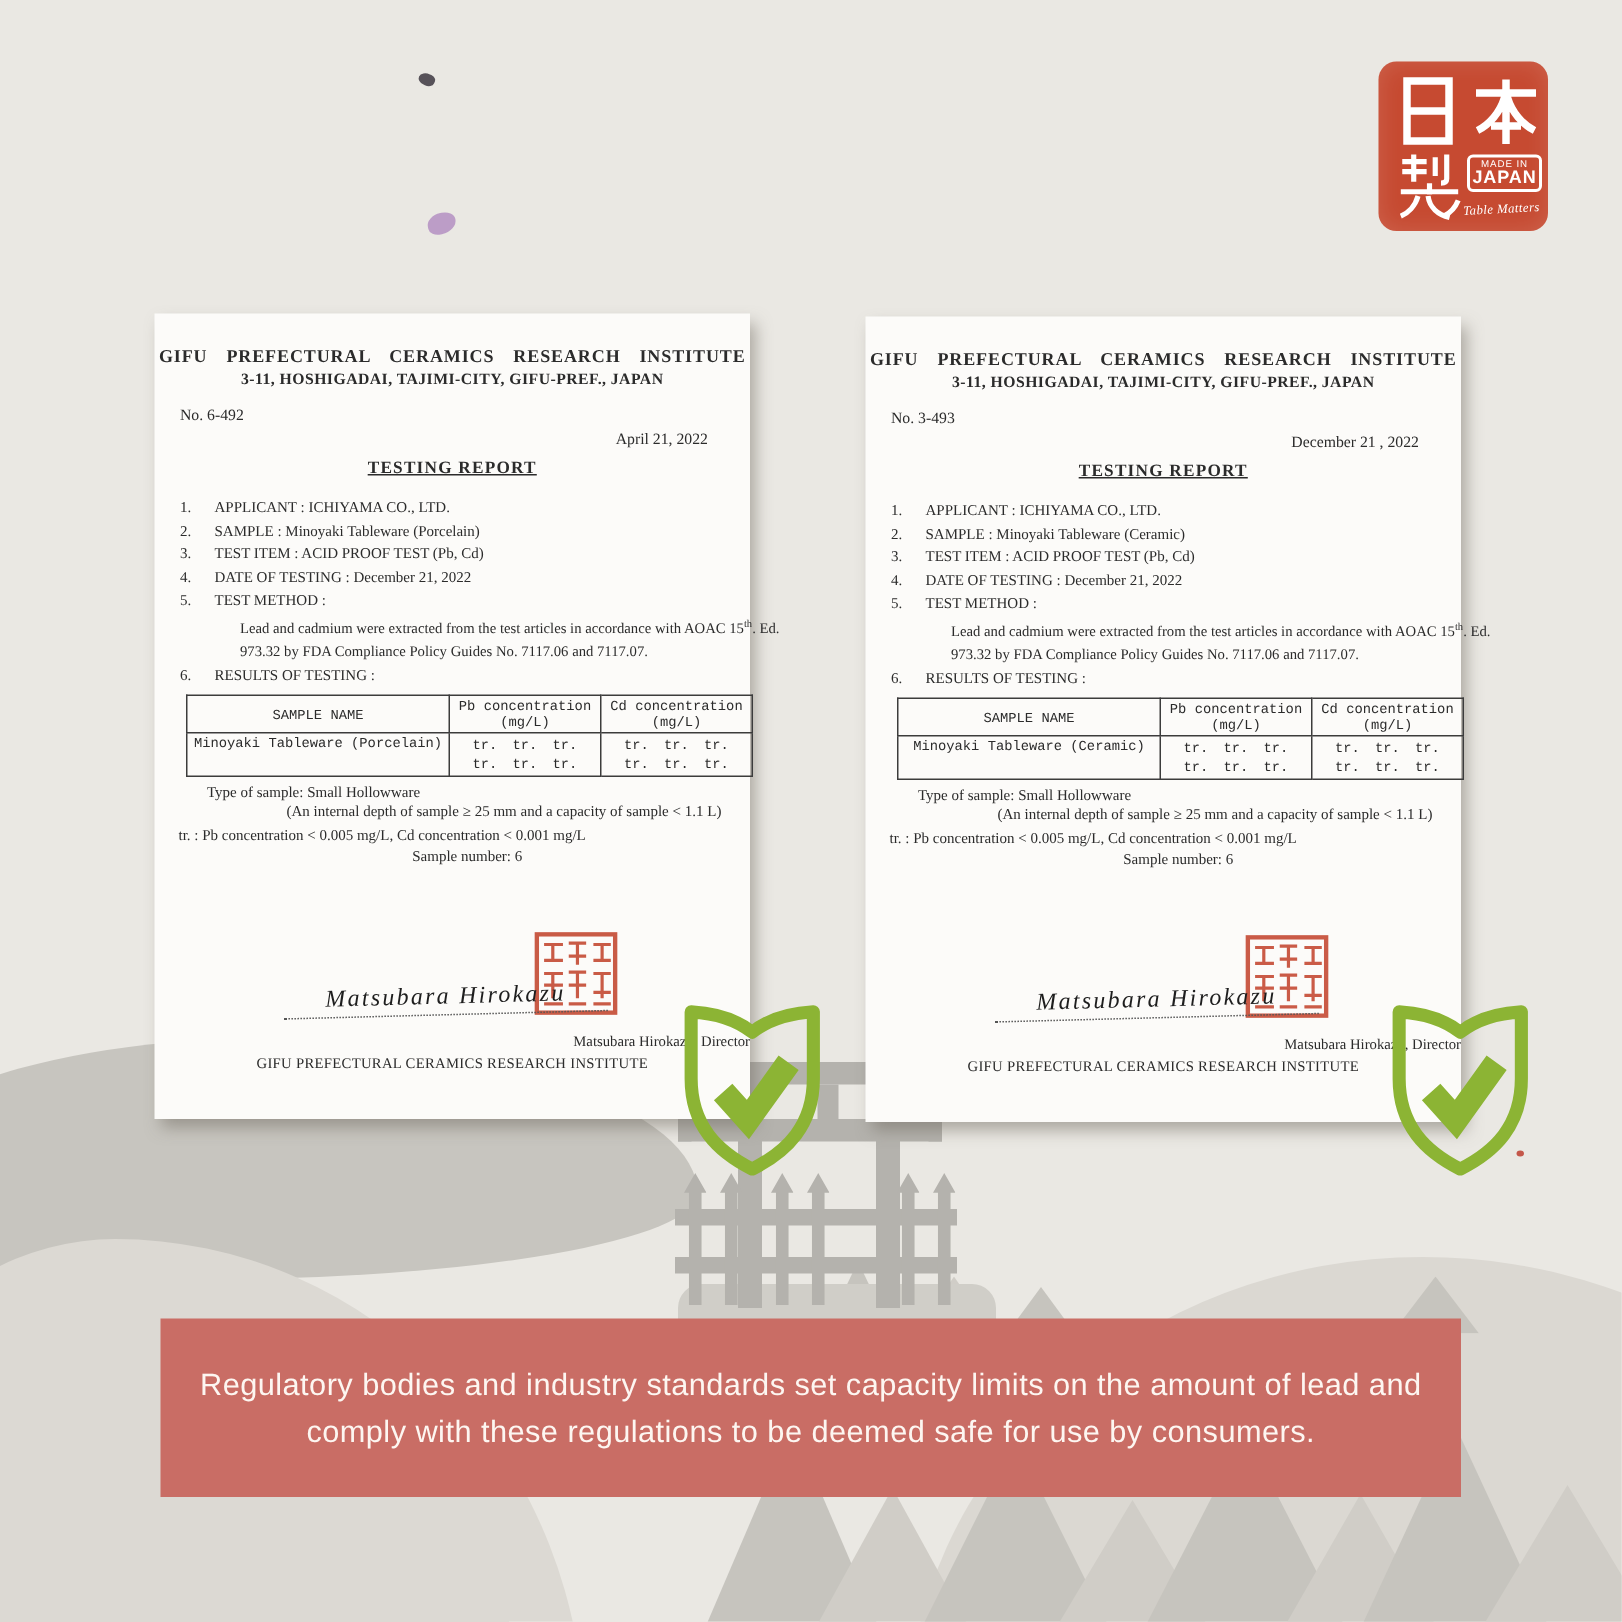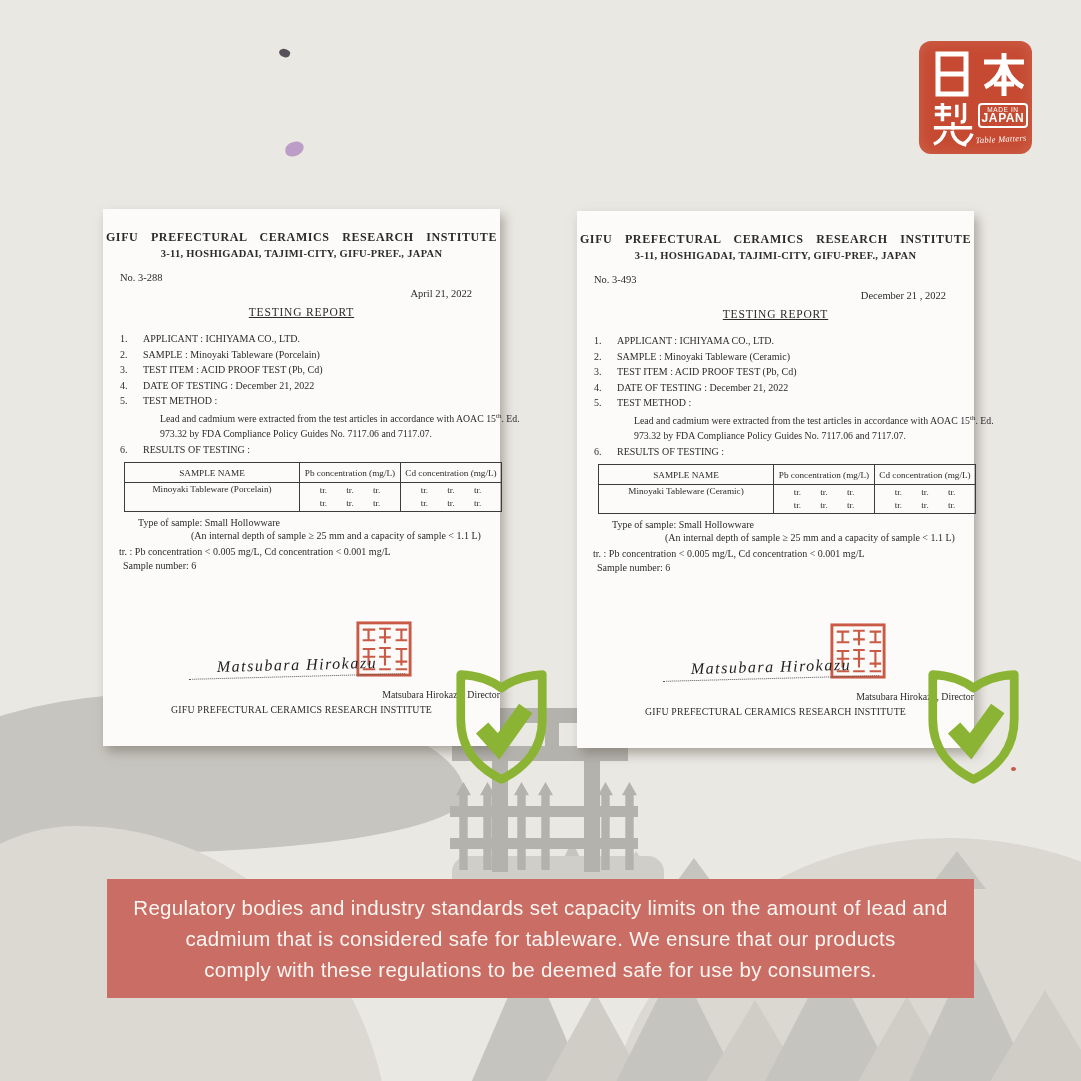--- a/index.html
+++ b/index.html
@@ -31,37 +31,37 @@
 
   
   .doc{position:absolute;width:397px;height:537px;background:#fcfbf9;z-index:5;color:#2b2b2b;
     box-shadow:4px 6px 10px rgba(110,104,94,.5);}
   .doc1{left:103px;top:209px;}
   .doc2{left:577px;top:211px;}
   .d-institute{margin-top:21px;text-align:center;font-weight:bold;font-size:12px;letter-spacing:.6px;word-spacing:9px;}
   .d-address{margin-top:3px;text-align:center;font-weight:bold;font-size:10.5px;letter-spacing:.3px;}
   .d-no{margin:13px 0 0 17px;font-size:10.5px;}
   .d-date{margin:5px 28px 0 0;text-align:right;font-size:10.5px;}
-  .d-title{margin-top:7px;text-align:center;font-weight:normal;font-size:11.5px;letter-spacing:.8px;text-decoration:underline;}
+  .d-title{margin-top:7px;text-align:center;font-weight:bold;font-size:11.5px;letter-spacing:.8px;text-decoration:underline;}
   .d-list{margin:13px 0 0 17px;font-size:10px;line-height:15.5px;}
   .d-item{display:flex;white-space:nowrap;}
   .d-item .num{width:23px;flex:none;}
   .d-method{margin-left:40px;font-size:9.8px;white-space:nowrap;}
   .d-method sup{font-size:7px;vertical-align:super;text-align:right;}
-  .d-table{border-collapse:collapse;margin:5px 0 0 21px;width:354px;font-size:9.2px;table-layout:fixed;}
+  .d-table{border-collapse:collapse;margin:5px 0 0 21px;width:354px;font-size:9.2px;table-layout:fixed;font-family:Liberation Mono, monospace;}
   .d-table th,.d-table td{border:1px solid #3c3c3c;font-weight:normal;padding:1px 4px;}
   .d-table th{height:17px;text-align:center;}
   .col-name{width:166px;}
   .col-val{width:92px;}
   .cell-name{text-align:center;vertical-align:top;padding-top:3px;}
   .tr-line{display:flex;justify-content:space-around;line-height:13px;padding:0 6px;}
   .d-type{margin:5px 0 0 35px;font-size:10px;}
   .d-depth{margin:2px 6px 0 88px;font-size:10px;}
   .d-trnote{margin:5px 0 0 16px;font-size:10px;}
-  .d-samplenum{margin:3px 0 0 20px;font-size:10px;}
+  .d-samplenum{margin:3px 0 0 20px;font-size:10px;text-align:center;}
   .sig-area{position:absolute;left:0;top:404px;width:100%;height:133px;}
   .seal{position:absolute;left:252px;top:7px;width:58px;height:58px;}
   .signature{position:absolute;left:86px;top:43px;width:216px;text-align:center;font-style:italic;
     font-size:16px;letter-spacing:1.5px;color:#1e1e1e;border-bottom:1.5px dotted #555;padding-bottom:2px;transform:rotate(-1.5deg);}
   .d-director{position:absolute;top:76px;width:100%;text-align:right;font-size:9.8px;}
   .d-footer{position:absolute;top:91px;width:100%;text-align:center;font-size:9.8px;letter-spacing:.2px;}
 
   
   .shield{position:absolute;width:97px;height:124px;z-index:6;}
   .shield1{left:453px;top:664px;}
@@ -126,21 +126,21 @@
   <div class="picket" style="left:598px;"></div>
   <div class="picket" style="left:622px;"></div>
 
   <div class="speck speck-dark"></div>
   <div class="speck speck-purple"></div>
   <div class="speck speck-red"></div>
 
   <div class="doc doc1">
     <div class="d-institute">GIFU PREFECTURAL CERAMICS RESEARCH INSTITUTE</div>
     <div class="d-address">3-11, HOSHIGADAI, TAJIMI-CITY, GIFU-PREF., JAPAN</div>
-    <div class="d-no">No. 3-288</div>
+    <div class="d-no">No. 6-492</div>
     <div class="d-date">April 21, 2022</div>
     <div class="d-title">TESTING REPORT</div>
     <div class="d-list">
       <div class="d-item">
           <span class="num">1.</span>
           <span>APPLICANT : ICHIYAMA CO., LTD.</span>
         </div>
       <div class="d-item">
           <span class="num">2.</span>
           <span>SAMPLE : Minoyaki Tableware (Porcelain)</span>
@@ -342,17 +342,16 @@
     </svg>
     <div class="mij-box">
       <div class="mij-top">MADE IN</div>
       <div class="mij-bottom">JAPAN</div>
     </div>
     <div class="logo-tagline">Table Matters</div>
   </div>
 
   <div class="banner">
     <div>Regulatory bodies and industry standards set capacity limits on the amount of lead and</div>
-    <div>cadmium that is considered safe for tableware. We ensure that our products</div>
     <div>comply with these regulations to be deemed safe for use by consumers.</div>
   </div>
 
 </div>
 
 </body></html>

